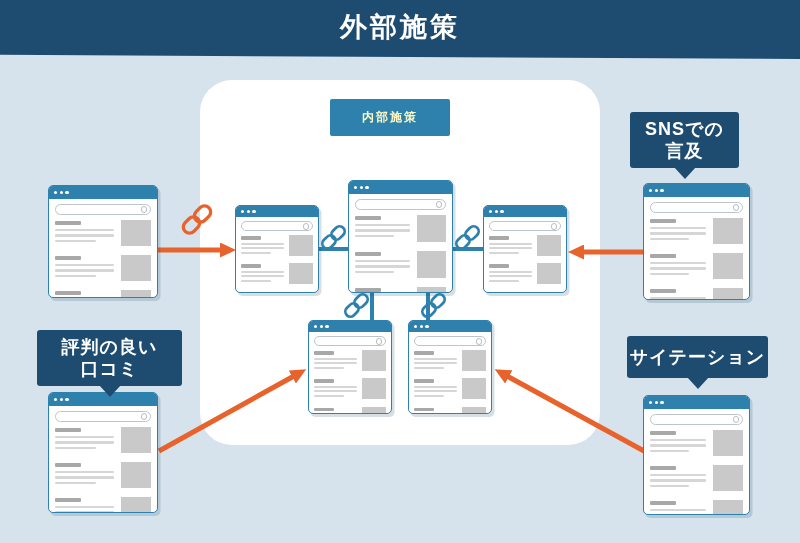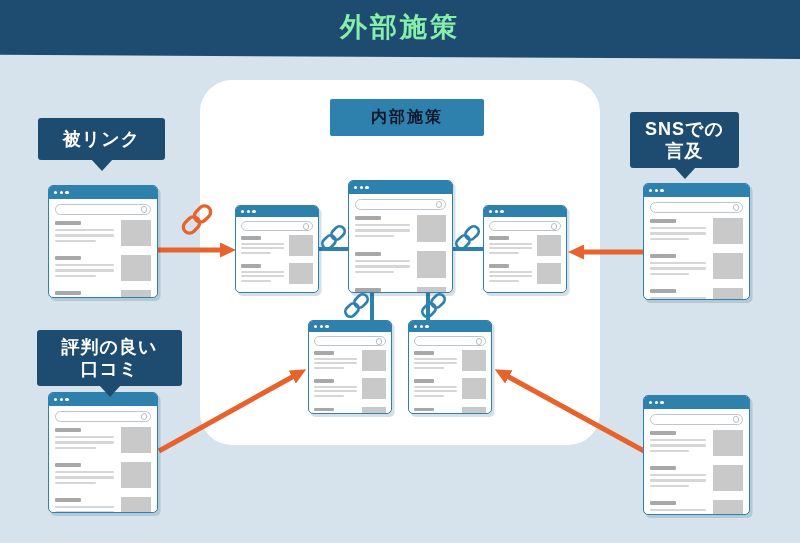--- a/index.html
+++ b/index.html
@@ -8,30 +8,30 @@
     background:var(--background,#d6e3ed);
     font-family:"Liberation Sans","DejaVu Sans",sans-serif;
   }
   
   #header{
     position:absolute;left:0;top:0;width:800px;height:59px;
     background:var(--navy,#1e4c70);
     clip-path:polygon(0 0,100% 0,100% 100%,0 93%);
     display:flex;align-items:center;justify-content:center;
   }
-  #header .title{color:#86efac;font-size:27px;font-weight:bold;letter-spacing:3px;padding-bottom:6px;}
+  #header .title{color:#ffffff;font-size:27px;font-weight:bold;letter-spacing:3px;padding-bottom:6px;}
   
   #panel{
     position:absolute;left:200px;top:80px;width:400px;height:365px;
     background:var(--panel-bg,#fff);border-radius:32px;
   }
   
   #badge{
-    position:absolute;left:330px;top:99px;width:154px;height:37px;
-    background:var(--blue,#2e81ad);color:#0f172a;font-size:16px;font-weight:bold;
+    position:absolute;left:330px;top:99px;width:120px;height:37px;
+    background:var(--blue,#2e81ad);color:#fef9c3;font-size:12px;font-weight:bold;
     letter-spacing:2px;display:flex;align-items:center;justify-content:center;border-radius:2px;
   }
   #site-label{
     position:absolute;left:300px;top:146px;width:200px;text-align:center;
     color:var(--blue,#2e81ad);font-size:17px;font-weight:bold;letter-spacing:2px;
   }
   
   .callout{
     position:absolute;background:var(--navy,#1e4c70);color:#fff;font-weight:bold;
     font-size:18px;line-height:1.25;letter-spacing:1px;text-align:center;
@@ -419,19 +419,19 @@
   </div>
   <div class="chain" style="left:418px;top:296px;color:#2e81ad">
     <svg width="31" height="19" viewBox="0 0 34 20" fill="none" stroke="currentColor" stroke-width="3">
       <rect x="2" y="4.5" width="16" height="11" rx="5.5"></rect>
       <rect x="16" y="4.5" width="16" height="11" rx="5.5"></rect>
     </svg>
   </div>
 
   <div id="badge">内部施策</div>
 
-  <div class="callout" style="left:38px;top:118px;width:127px;height:42px">被リンク</div>
   <div class="callout" style="left:630px;top:112px;width:109px;height:56px">SNSでの
 言及</div>
   <div class="callout" style="left:37px;top:330px;width:145px;height:56px">評判の良い
 口コミ</div>
+  <div class="callout" style="left:627px;top:336px;width:141px;height:42px">サイテーション</div>
 
 </div>
 
 </body></html>

